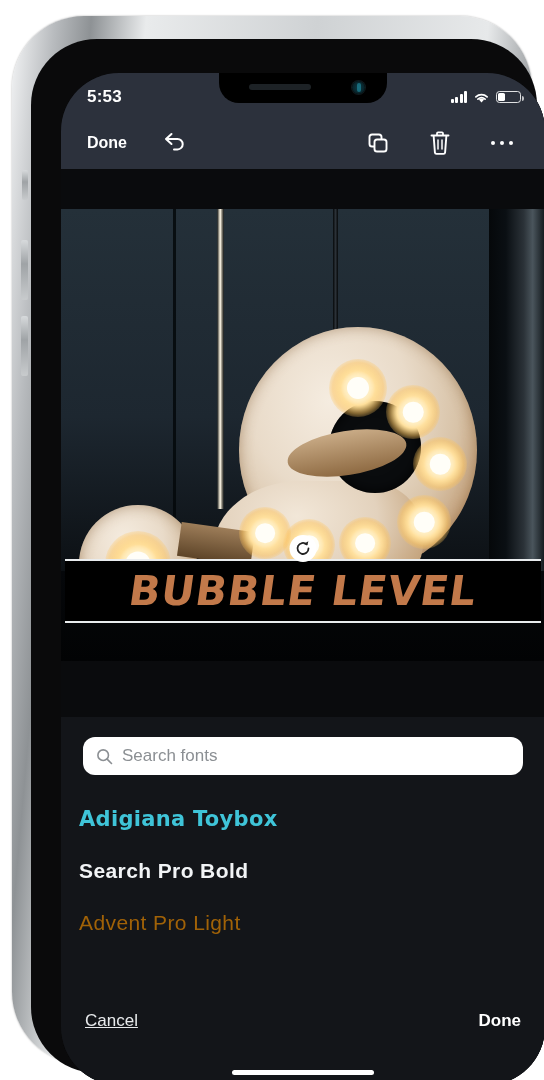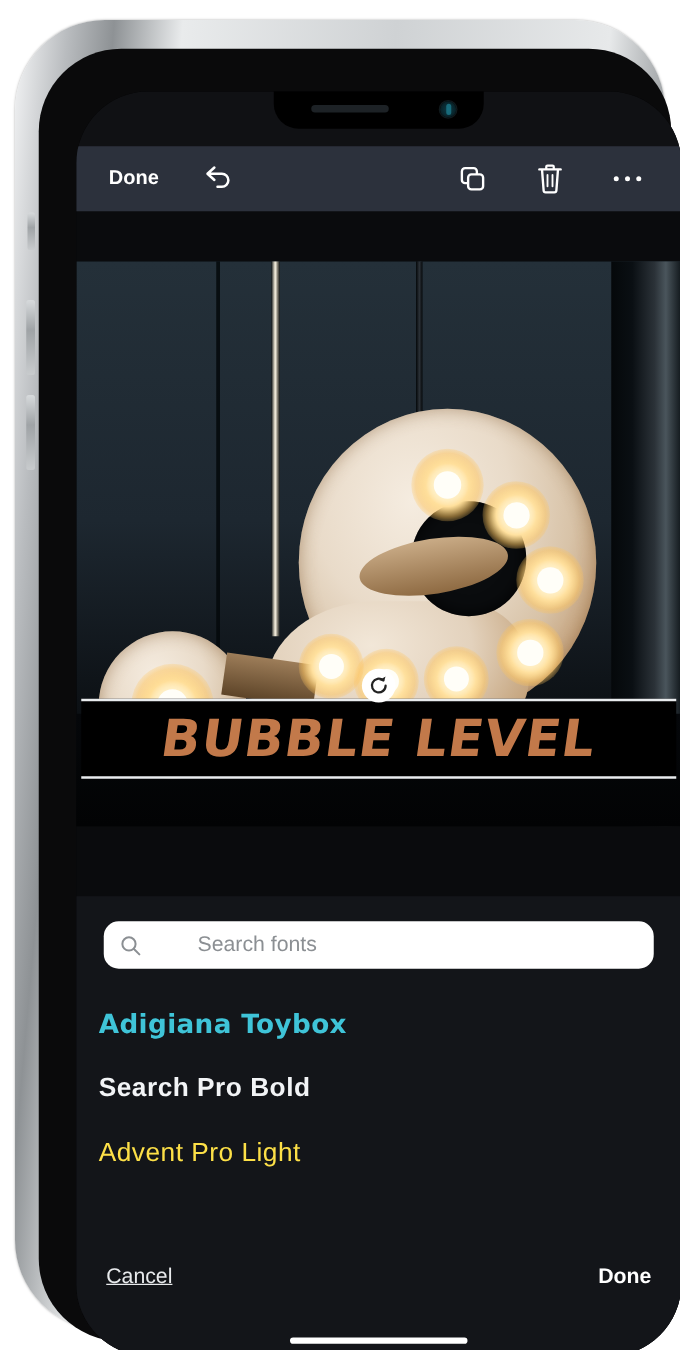--- a/index.html
+++ b/index.html
@@ -109,21 +109,21 @@
     text-align:center;font-family:"DejaVu Sans",sans-serif;font-weight:bold;
     font-size:41px;letter-spacing:1px;
   }
   .rot-handle{position:absolute;left:50%;transform:translateX(-50%);bottom:-40px;
     width:27px;height:27px;border-radius:50%;background:#fff;display:flex;align-items:center;justify-content:center;z-index:14;}
 
   
   .sheet{position:absolute;left:0;right:0;top:644px;bottom:0;background:#131519;z-index:20;}
   .search-wrap{padding:20px 22px 12px 22px;}
   .search-box{display:flex;align-items:center;gap:9px;background:#fff;border-radius:12px;height:38px;padding:0 13px;box-sizing:border-box;}
-  .search-ph{color:#8b8f93;font-size:17px;margin-left:36px;}
+  .search-ph{color:#8b8f93;font-size:17px;}
   .font-list{padding:6px 0 0 0;}
   .font-row{height:52px;display:flex;align-items:center;padding:0 18px;box-sizing:border-box;}
   .font-name{font-size:22px;white-space:nowrap;}
   .fs-toybox{font-family:"DejaVu Sans",sans-serif;font-weight:bold;font-size:21px;letter-spacing:.3px;}
   .fs-adumu{font-family:"DejaVu Sans",sans-serif;font-weight:bold;font-size:23px;letter-spacing:-.3px;transform:scaleY(1.12);transform-origin:left center;}
   .fs-advbold{font-family:"Liberation Sans",sans-serif;font-weight:bold;font-size:21px;letter-spacing:.4px;}
   .fs-advlight{font-family:"Liberation Sans",sans-serif;font-weight:normal;font-size:21px;letter-spacing:.4px;}
 
   .sheet-footer{position:absolute;left:0;right:0;bottom:0;height:88px;}
   .footer-row{display:flex;align-items:center;justify-content:space-between;padding:14px 24px 0 24px;}
@@ -144,20 +144,39 @@
 
     <div class="phone-mid">
       <div class="phone-screen">
         <div class="screen-inner">
 
           <div class="notch">
             <div class="speaker"></div>
             <div class="camera"></div>
           </div>
 
+          <div class="statusbar">
+            <div class="status-time">5:53</div>
+            <div class="status-right">
+              <div class="bars">
+                  <i></i>
+                  <i></i>
+                  <i></i>
+                  <i></i>
+                </div>
+              <svg width="17" height="13" viewBox="0 0 17 13">
+                <path d="M8.5 11.6 L5.9 8.6 a3.9 3.9 0 0 1 5.2 0 Z" fill="#fff"></path>
+                <path d="M2.9 5.8 a8.4 8.4 0 0 1 11.2 0" stroke="#fff" stroke-width="1.8" fill="none" stroke-linecap="round"></path>
+                <path d="M4.9 8.1 a5.6 5.6 0 0 1 7.2 0" stroke="#fff" stroke-width="1.7" fill="none" stroke-linecap="round"></path>
+              </svg>
+              <div class="batt">
+                  <span></span>
+                </div>
+            </div>
+          </div>
 
           <div class="toolbar">
             <div class="tb-done">Done</div>
             <div class="tb-undo">
               <svg width="26" height="22" viewBox="0 0 26 22">
                 <path d="M5 7 L10.5 2 M5 7 L10.5 12 M5 7 H16.5 a5.2 5.2 0 0 1 0 10.4 H13" stroke="#fff" stroke-width="2" fill="none" stroke-linecap="round" stroke-linejoin="round"></path>
               </svg>
             </div>
             <div class="tb-spacer"></div>
             <div class="tb-icon">
@@ -245,21 +264,21 @@
             </div>
 
             <div class="font-list">
               <div class="font-row">
                 <span class="font-name fs-toybox" style="color:#3fc4d8;">Adigiana Toybox</span>
               </div>
               <div class="font-row">
                 <span class="font-name fs-advbold" style="color:#f2f4f6;">Search Pro Bold</span>
               </div>
               <div class="font-row">
-                <span class="font-name fs-advlight" style="color:#fde047;">Advent Pro Light</span>
+                <span class="font-name fs-advlight" style="color:#a16207;">Advent Pro Light</span>
               </div>
             </div>
 
             <div class="sheet-footer">
               <div class="footer-row">
                 <span class="ft-cancel">Cancel</span>
                 <span class="ft-done">Done</span>
               </div>
               <div class="home-ind"></div>
             </div>

